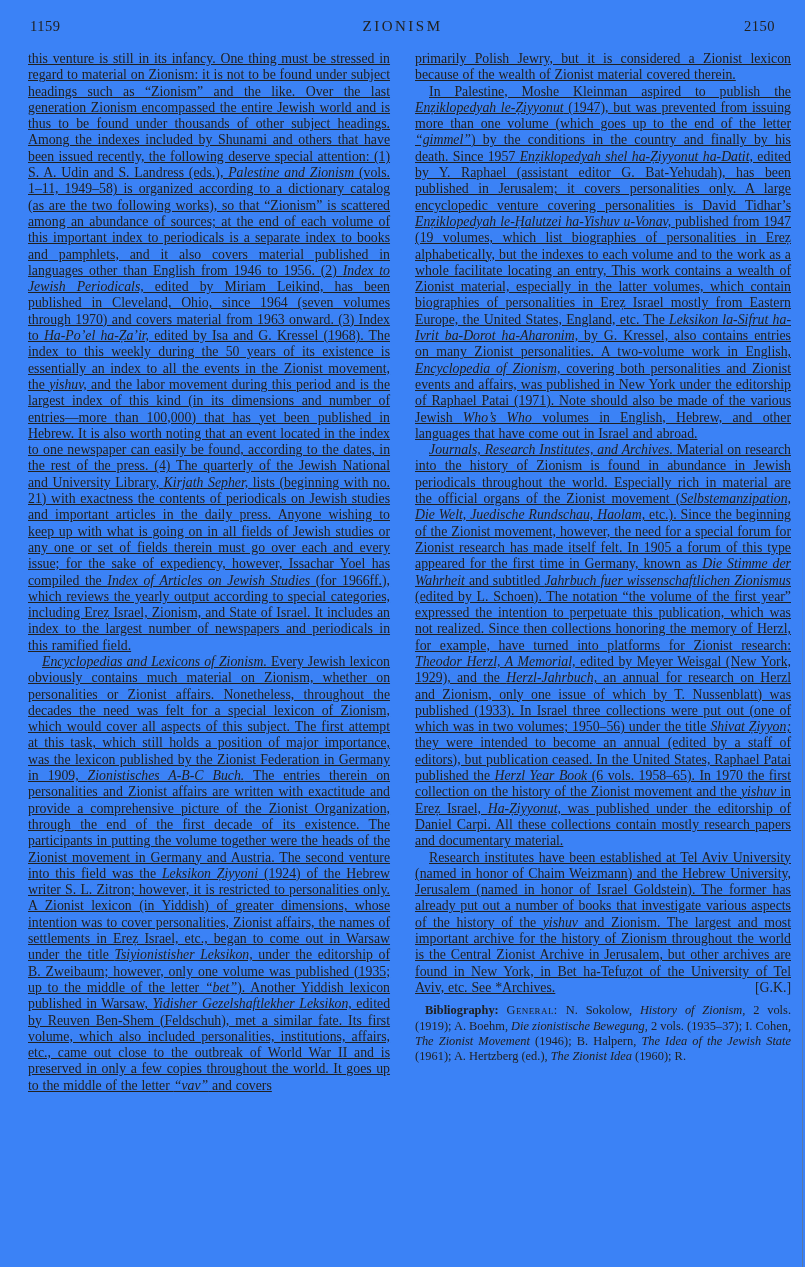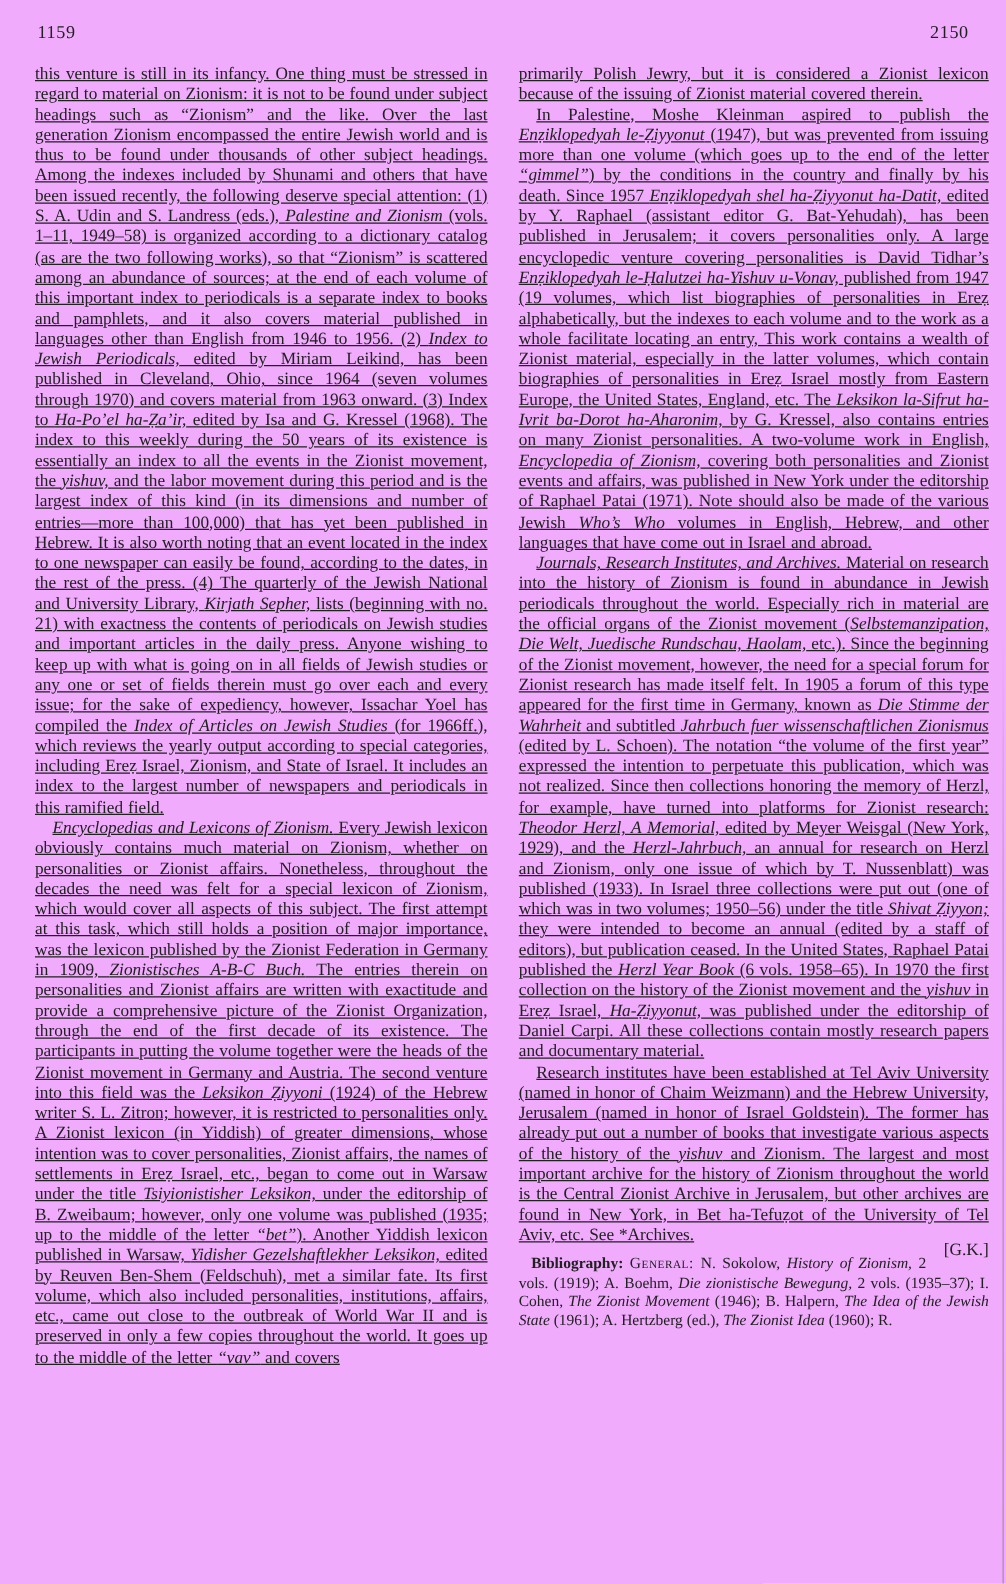--- a/index.html
+++ b/index.html
@@ -5,21 +5,21 @@
   html, body {
     margin: 0;
     padding: 0;
     background: #e9e8e4;
   }
   .page {
     position: relative;
     width: 805px;
     height: 1267px;
     margin: 0 auto;
-    background: #f0abfc;
+    background: #3b82f6;
     color: #212121;
     font-family: "Liberation Serif", "DejaVu Serif", serif;
     overflow: hidden;
     box-sizing: border-box;
   }
   .running-head {
     position: relative;
     height: 22px;
     margin: 18px 30px 0 30px;
     font-size: 14.5px;
@@ -61,51 +61,51 @@
     margin: 7px 0 12px 0;
     text-align: justify;
     font-size: 12.4px;
     line-height: 15.3px;
     text-indent: 10px;
   }
   .sc { font-variant: small-caps; letter-spacing: 0.4px; }
   .attribution {
     float: right;
     font-size: 13.8px;
-    margin-top: 12px;
   }
   .scan-line {
     position: absolute;
     right: 2px;
     top: 40%;
     bottom: 0;
     width: 1.5px;
     background: linear-gradient(to bottom, rgba(120,120,115,0), rgba(120,120,115,0.45) 30%, rgba(110,110,105,0.55));
     pointer-events: none;
   }
 </style>
 </head>
 <body>
 
 <div class="page">
 
   <div class="running-head">
     <span class="page-num left">1159</span>
+    <span class="article-title">ZIONISM</span>
     <span class="page-num right">2150</span>
   </div>
 
   <div class="columns">
 
     <div class="col col-left">
       <p class="body-par"><span>this venture is still in its infancy. One thing must be stressed in regard to material on Zionism: it is not to be found under subject headings such as “Zionism” and the like. Over the last generation Zionism encompassed the entire Jewish world and is thus to be found under thousands of other subject headings. Among the indexes included by Shunami and others that have been issued recently, the following deserve special attention: (1) S. A. Udin and S. Landress (eds.), </span><span style="font-style: italic;">Palestine and Zionism</span><span> (vols. 1–11, 1949–58) is organized according to a dictionary catalog (as are the two following works), so that “Zionism” is scattered among an abundance of sources; at the end of each volume of this important index to periodicals is a separate index to books and pamphlets, and it also covers material published in languages other than English from 1946 to 1956. (2) </span><span style="font-style: italic;">Index to Jewish Periodicals,</span><span> edited by Miriam Leikind, has been published in Cleveland, Ohio, since 1964 (seven volumes through 1970) and covers material from 1963 onward. (3) Index to </span><span style="font-style: italic;">Ha-Po’el ha-Ẓa’ir,</span><span> edited by Isa and G. Kressel (1968). The index to this weekly during the 50 years of its existence is essentially an index to all the events in the Zionist movement, the </span><span style="font-style: italic;">yishuv,</span><span> and the labor movement during this period and is the largest index of this kind (in its dimensions and number of entries—more than 100,000) that has yet been published in Hebrew. It is also worth noting that an event located in the index to one newspaper can easily be found, according to the dates, in the rest of the press. (4) The quarterly of the Jewish National and University Library, </span><span style="font-style: italic;">Kirjath Sepher,</span><span> lists (beginning with no. 21) with exactness the contents of periodicals on Jewish studies and important articles in the daily press. Anyone wishing to keep up with what is going on in all fields of Jewish studies or any one or set of fields therein must go over each and every issue; for the sake of expediency, however, Issachar Yoel has compiled the </span><span style="font-style: italic;">Index of Articles on Jewish Studies</span><span> (for 1966ff.), which reviews the yearly output according to special categories, including Ereẓ Israel, Zionism, and State of Israel. It includes an index to the largest number of newspapers and periodicals in this ramified field.</span></p>
       <p class="body-par indent"><span style="font-style: italic;">Encyclopedias and Lexicons of Zionism.</span><span> Every Jewish lexicon obviously contains much material on Zionism, whether on personalities or Zionist affairs. Nonetheless, throughout the decades the need was felt for a special lexicon of Zionism, which would cover all aspects of this subject. The first attempt at this task, which still holds a position of major importance, was the lexicon published by the Zionist Federation in Germany in 1909, </span><span style="font-style: italic;">Zionistisches A-B-C Buch.</span><span> The entries therein on personalities and Zionist affairs are written with exactitude and provide a comprehensive picture of the Zionist Organization, through the end of the first decade of its existence. The participants in putting the volume together were the heads of the Zionist movement in Germany and Austria. The second venture into this field was the </span><span style="font-style: italic;">Leksikon Ẓiyyoni</span><span> (1924) of the Hebrew writer S. L. Zitron; however, it is restricted to personalities only. A Zionist lexicon (in Yiddish) of greater dimensions, whose intention was to cover personalities, Zionist affairs, the names of settlements in Ereẓ Israel, etc., began to come out in Warsaw under the title </span><span style="font-style: italic;">Tsiyionistisher Leksikon,</span><span> under the editorship of B. Zweibaum; however, only one volume was published (1935; up to the middle of the letter </span><span style="font-style: italic;">“bet”</span><span>). Another Yiddish lexicon published in Warsaw, </span><span style="font-style: italic;">Yidisher Gezelshaftlekher Leksikon,</span><span> edited by Reuven Ben-Shem (Feldschuh), met a similar fate. Its first volume, which also included personalities, institutions, affairs, etc., came out close to the outbreak of World War II and is preserved in only a few copies throughout the world. It goes up to the middle of the letter </span><span style="font-style: italic;">“vav”</span><span> and covers</span></p>
     </div>
 
     <div class="col col-right">
-      <p class="body-par"><span>primarily Polish Jewry, but it is considered a Zionist lexicon because of the issuing of Zionist material covered therein.</span></p>
+      <p class="body-par"><span>primarily Polish Jewry, but it is considered a Zionist lexicon because of the wealth of Zionist material covered therein.</span></p>
       <p class="body-par indent"><span>In Palestine, Moshe Kleinman aspired to publish the </span><span style="font-style: italic;">Enẓiklopedyah le-Ẓiyyonut</span><span> (1947), but was prevented from issuing more than one volume (which goes up to the end of the letter </span><span style="font-style: italic;">“gimmel”</span><span>) by the conditions in the country and finally by his death. Since 1957 </span><span style="font-style: italic;">Enẓiklopedyah shel ha-Ẓiyyonut ha-Datit,</span><span> edited by Y. Raphael (assistant editor G. Bat-Yehudah), has been published in Jerusalem; it covers personalities only. A large encyclopedic venture covering personalities is David Tidhar’s </span><span style="font-style: italic;">Enẓiklopedyah le-Ḥalutzei ha-Yishuv u-Vonav,</span><span> published from 1947 (19 volumes, which list biographies of personalities in Ereẓ alphabetically, but the indexes to each volume and to the work as a whole facilitate locating an entry, This work contains a wealth of Zionist material, especially in the latter volumes, which contain biographies of personalities in Ereẓ Israel mostly from Eastern Europe, the United States, England, etc. The </span><span style="font-style: italic;">Leksikon la-Sifrut ha-Ivrit ba-Dorot ha-Aharonim,</span><span> by G. Kressel, also contains entries on many Zionist personalities. A two-volume work in English, </span><span style="font-style: italic;">Encyclopedia of Zionism,</span><span> covering both personalities and Zionist events and affairs, was published in New York under the editorship of Raphael Patai (1971). Note should also be made of the various Jewish </span><span style="font-style: italic;">Who’s Who</span><span> volumes in English, Hebrew, and other languages that have come out in Israel and abroad.</span></p>
       <p class="body-par indent"><span style="font-style: italic;">Journals, Research Institutes, and Archives.</span><span> Material on research into the history of Zionism is found in abundance in Jewish periodicals throughout the world. Especially rich in material are the official organs of the Zionist movement (</span><span style="font-style: italic;">Selbstemanzipation, Die Welt, Juedische Rundschau, Haolam,</span><span> etc.). Since the beginning of the Zionist movement, however, the need for a special forum for Zionist research has made itself felt. In 1905 a forum of this type appeared for the first time in Germany, known as </span><span style="font-style: italic;">Die Stimme der Wahrheit</span><span> and subtitled </span><span style="font-style: italic;">Jahrbuch fuer wissenschaftlichen Zionismus</span><span> (edited by L. Schoen). The notation “the volume of the first year” expressed the intention to perpetuate this publication, which was not realized. Since then collections honoring the memory of Herzl, for example, have turned into platforms for Zionist research: </span><span style="font-style: italic;">Theodor Herzl, A Memorial,</span><span> edited by Meyer Weisgal (New York, 1929), and the </span><span style="font-style: italic;">Herzl-Jahrbuch,</span><span> an annual for research on Herzl and Zionism, only one issue of which by T. Nussenblatt) was published (1933). In Israel three collections were put out (one of which was in two volumes; 1950–56) under the title </span><span style="font-style: italic;">Shivat Ẓiyyon;</span><span> they were intended to become an annual (edited by a staff of editors), but publication ceased. In the United States, Raphael Patai published the </span><span style="font-style: italic;">Herzl Year Book</span><span> (6 vols. 1958–65). In 1970 the first collection on the history of the Zionist movement and the </span><span style="font-style: italic;">yishuv</span><span> in Ereẓ Israel, </span><span style="font-style: italic;">Ha-Ẓiyyonut,</span><span> was published under the editorship of Daniel Carpi. All these collections contain mostly research papers and documentary material.</span></p>
       <p class="body-par indent"><span><span>Research institutes have been established at Tel Aviv University (named in honor of Chaim Weizmann) and the Hebrew University, Jerusalem (named in honor of Israel Goldstein). The former has already put out a number of books that investigate various aspects of the history of the </span><span style="font-style: italic;">yishuv</span><span> and Zionism. The largest and most important archive for the history of Zionism throughout the world is the Central Zionist Archive in Jerusalem, but other archives are found in New York, in Bet ha-Tefuẓot of the University of Tel Aviv, etc. See *Archives.</span></span><span class="attribution">[G.K.]</span></p>
       <p class="biblio"><span style="font-weight: bold;">Bibliography: </span><span class="sc">General: </span><span>N. Sokolow, </span><span style="font-style: italic;">History of Zionism,</span><span> 2 vols. (1919); A. Boehm, </span><span style="font-style: italic;">Die zionistische Bewegung,</span><span> 2 vols. (1935–37); I. Cohen, </span><span style="font-style: italic;">The Zionist Movement</span><span> (1946); B. Halpern, </span><span style="font-style: italic;">The Idea of the Jewish State</span><span> (1961); A. Hertzberg (ed.), </span><span style="font-style: italic;">The Zionist Idea</span><span> (1960); R.</span></p>
     </div>
 
   </div>
 
   <div class="scan-line"></div>
 

